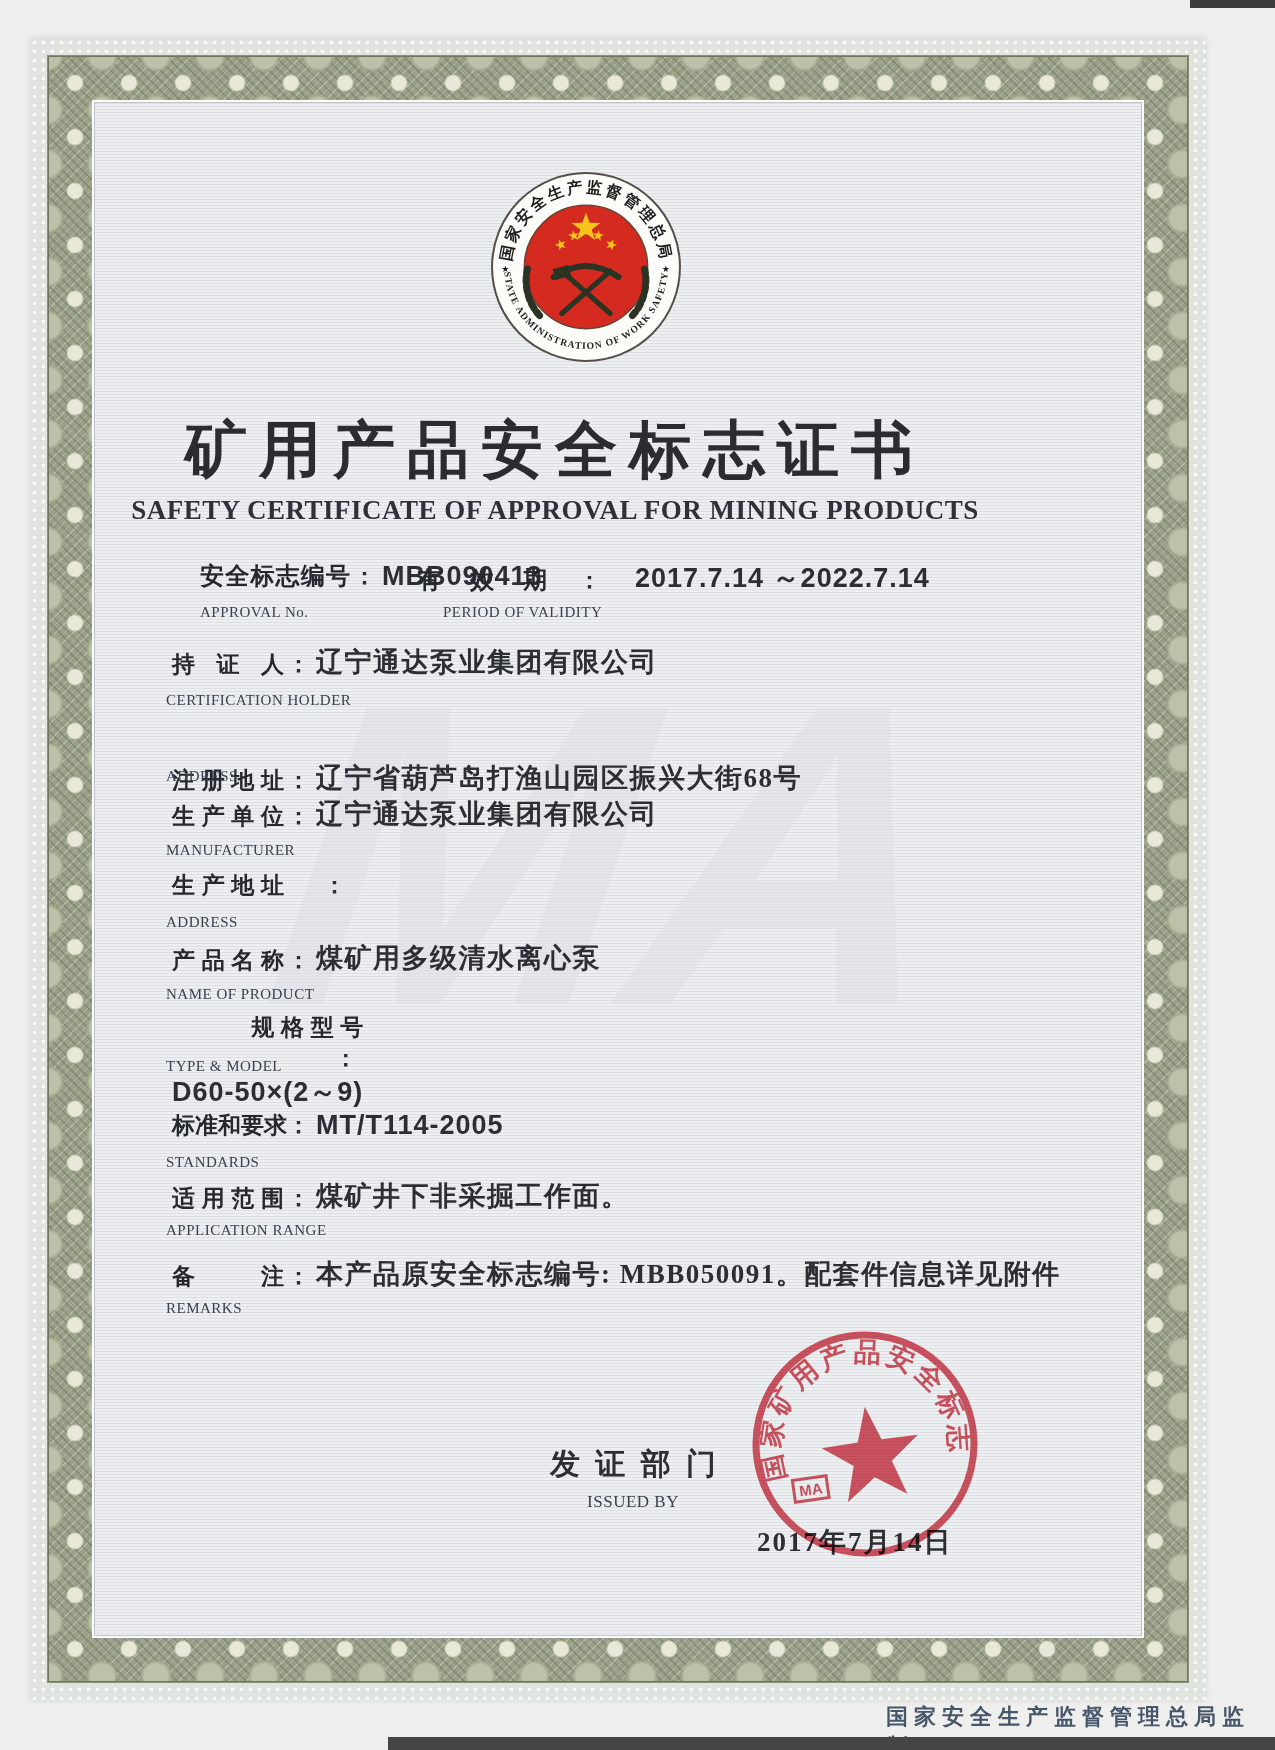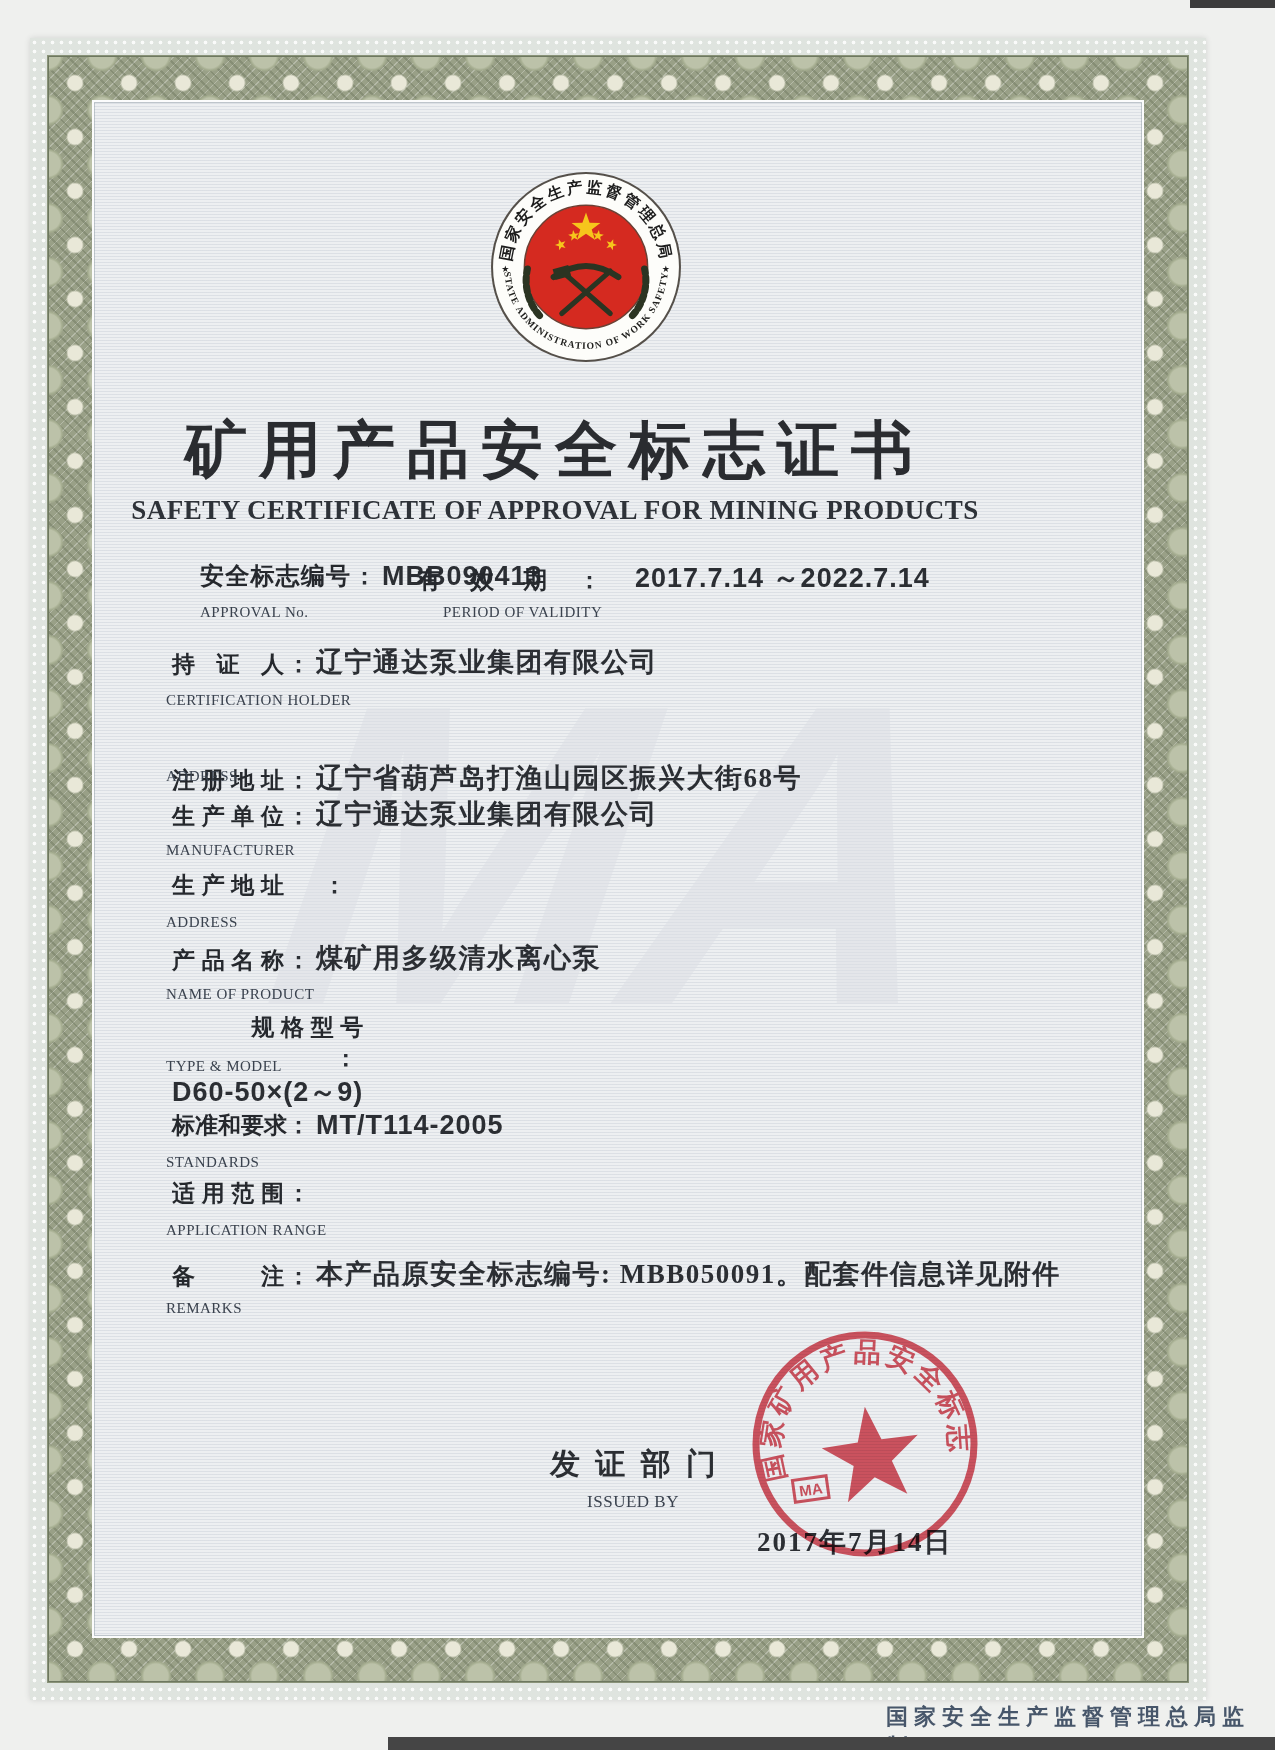--- a/index.html
+++ b/index.html
@@ -158,20 +158,21 @@
   <div class="abs cnline" style="left:172px;top:1110px;">
     <span class="lb">标准和要求</span>
     <span class="colon">：</span>
     <span class="val num">MT/T114-2005</span>
   </div>
   <div class="abs sub" style="left:166px;top:1154px;">STANDARDS</div>
 
   <div class="abs cnline" style="left:172px;top:1178px;">
     <span class="lb">适用范围</span>
     <span class="colon">：</span>
+    <span class="val">煤矿井下非采掘工作面。</span>
   </div>
   <div class="abs sub" style="left:166px;top:1222px;">APPLICATION RANGE</div>
 
   <div class="abs cnline" style="left:172px;top:1256px;">
     <span class="lb">备注</span>
     <span class="colon">：</span>
     <span class="val">本产品原安全标志编号: MBB050091。配套件信息详见附件</span>
   </div>
   <div class="abs sub" style="left:166px;top:1300px;">REMARKS</div>
 

